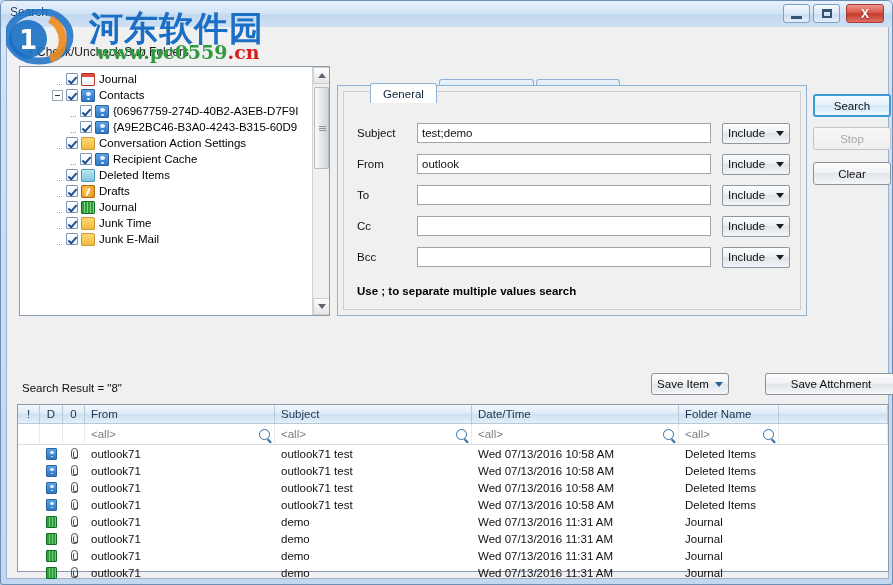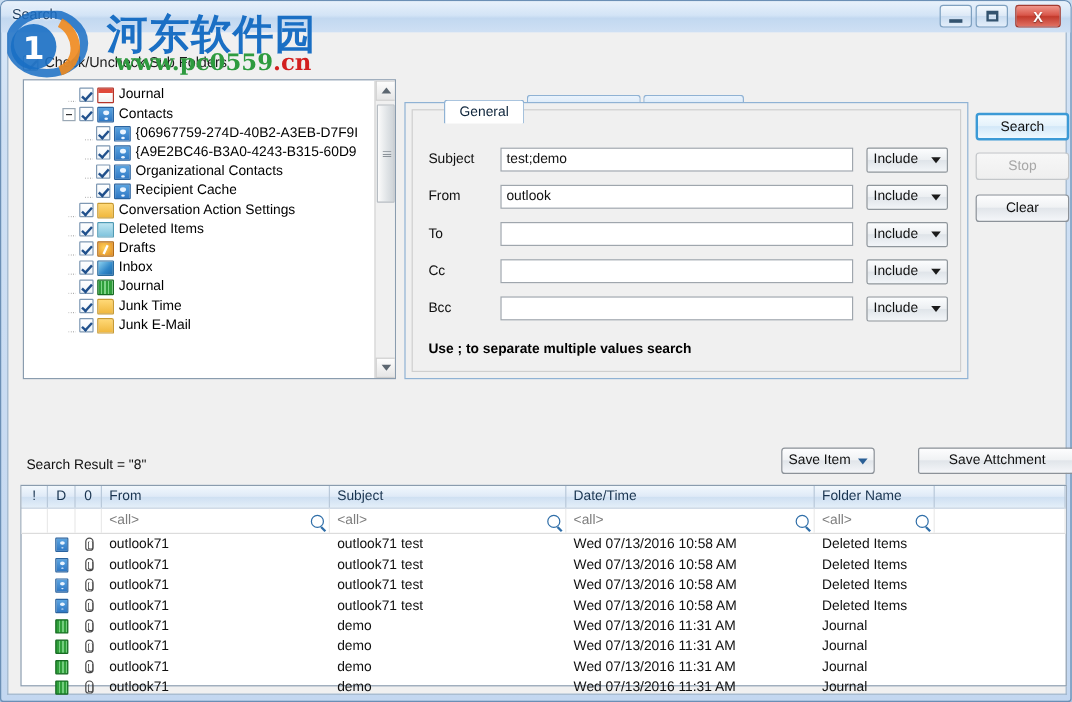--- a/index.html
+++ b/index.html
@@ -286,60 +286,46 @@
             <div class="tlabel">{06967759-274D-40B2-A3EB-D7F9I</div>
           </div>
           <div class="tnode">
             <div class="indent" style="width: 42px;"></div>
             <div class="dots"></div>
             <div class="tchk"></div>
             <div class="ticon ico-contact"></div>
             <div class="tlabel">{A9E2BC46-B3A0-4243-B315-60D9</div>
           </div>
           <div class="tnode">
-            <div class="indent" style="width: 42px;"></div>
-            <div class="dots"></div>
-            <div class="tchk"></div>
-            <div class="ticon ico-contact"></div>
-            <div class="tlabel">Organizational Contacts</div>
+            <div class="indent" style="width: 28px;"></div>
+            <div class="dots"></div>
+            <div class="tchk"></div>
+            <div class="ticon ico-folder"></div>
+            <div class="tlabel">Conversation Action Settings</div>
           </div>
           <div class="tnode">
             <div class="indent" style="width: 42px;"></div>
             <div class="dots"></div>
             <div class="tchk"></div>
             <div class="ticon ico-contact"></div>
             <div class="tlabel">Recipient Cache</div>
           </div>
           <div class="tnode">
             <div class="indent" style="width: 28px;"></div>
             <div class="dots"></div>
             <div class="tchk"></div>
-            <div class="ticon ico-folder"></div>
-            <div class="tlabel">Conversation Action Settings</div>
-          </div>
-          <div class="tnode">
-            <div class="indent" style="width: 28px;"></div>
-            <div class="dots"></div>
-            <div class="tchk"></div>
             <div class="ticon ico-trash"></div>
             <div class="tlabel">Deleted Items</div>
           </div>
           <div class="tnode">
             <div class="indent" style="width: 28px;"></div>
             <div class="dots"></div>
             <div class="tchk"></div>
             <div class="ticon ico-draft"></div>
             <div class="tlabel">Drafts</div>
-          </div>
-          <div class="tnode">
-            <div class="indent" style="width: 28px;"></div>
-            <div class="dots"></div>
-            <div class="tchk"></div>
-            <div class="ticon ico-inbox"></div>
-            <div class="tlabel">Inbox</div>
           </div>
           <div class="tnode">
             <div class="indent" style="width: 28px;"></div>
             <div class="dots"></div>
             <div class="tchk"></div>
             <div class="ticon ico-journal"></div>
             <div class="tlabel">Journal</div>
           </div>
           <div class="tnode">
             <div class="indent" style="width: 28px;"></div>

